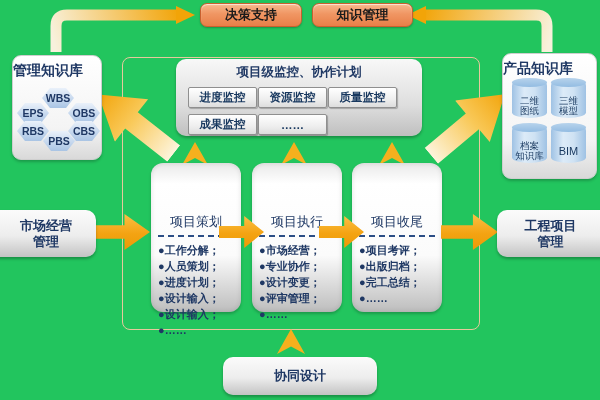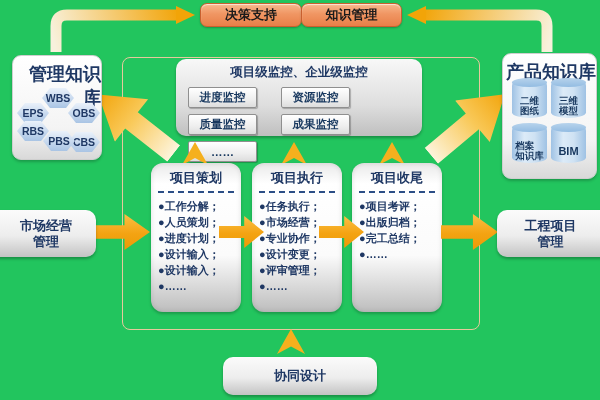--- a/index.html
+++ b/index.html
@@ -11,51 +11,51 @@
     box-shadow:inset 0 1px 1px rgba(255,255,255,.65),0 1px 2px rgba(0,0,0,.25);
     color:#1b1b1b;font-weight:bold;font-size:13px;display:flex;align-items:center;justify-content:center;}
   
   .grey-box{position:absolute;background:linear-gradient(180deg,#fbfbfb 0%,#ededed 55%,#c3c3c3 100%);
     border-radius:10px;box-shadow:0 2px 3px rgba(0,0,0,.28);
     display:flex;align-items:center;justify-content:center;text-align:center;
     color:#1F3864;font-weight:bold;font-size:13px;line-height:16px;white-space:pre-line;}
   
   .kb{position:absolute;background:linear-gradient(180deg,#ffffff 0%,#f4f4f4 70%,#d9d9d9 100%);
     border:1px solid #cfcfcf;border-radius:9px;box-shadow:0 2px 3px rgba(0,0,0,.22);}
-  .kb-title{text-align:right;font-weight:bold;font-size:18px;color:#1F3864;padding-top:6px;}
+  .kb-title{text-align:left;font-weight:bold;font-size:14px;color:#1F3864;padding-top:6px;}
   .hex{position:absolute;width:32px;height:20px;
     clip-path:polygon(25% 0,75% 0,100% 50%,75% 100%,25% 100%,0 50%);
     background:linear-gradient(180deg,#eaf1fa 0%,#c6d8ee 55%,#a9c4e4 100%);
     color:#1F3864;font-weight:bold;font-size:10.5px;display:flex;align-items:center;justify-content:center;}
   .cyl{position:absolute;width:35px;height:40px;}
   .cyl .body{position:absolute;top:4px;left:0;right:0;bottom:0;
     background:linear-gradient(90deg,#9fc2e4 0%,#dcebf8 35%,#cfe2f3 65%,#9fc2e4 100%);
     border-radius:4px 4px 50% 50%/4px 4px 16% 16%;}
   .cyl .cap{position:absolute;top:0;left:0;right:0;height:9px;border-radius:50%;
     background:linear-gradient(180deg,#b7d3ec,#93bce2);}
   .cyl .label{position:absolute;inset:0;display:flex;align-items:center;justify-content:center;
-    color:#17375E;font-weight:bold;font-size:9.5px;line-height:10.5px;
+    text-align:center;color:#17375E;font-weight:normal;font-size:9.5px;line-height:10.5px;
     white-space:pre-line;padding-top:16px;}
   
   .container-frame{position:absolute;left:122px;top:57px;width:356px;height:271px;
     border:1px solid #e6c99c;border-radius:8px;}
   
   .monitor{position:absolute;left:176px;top:59px;width:246px;height:77px;border-radius:10px;
     background:linear-gradient(180deg,#f8f8f8 0%,#dedede 60%,#bfbfbf 100%);
     box-shadow:0 2px 3px rgba(0,0,0,.28);}
   .monitor-title{text-align:center;color:#1F3864;font-weight:bold;font-size:12.5px;padding-top:5px;}
-  .monitor-grid{display:flex;flex-wrap:wrap;gap:6px 24px;padding:6px 0 0 12px;}
+  .monitor-grid{display:flex;flex-wrap:wrap;gap:6px 1px;padding:6px 0 0 12px;}
   .mbtn{width:67px;height:19px;background:linear-gradient(180deg,#ffffff 0%,#eeeeee 60%,#dddddd 100%);
     border:1px solid #8f8f8f;border-radius:2px;color:#17375E;font-weight:bold;font-size:11.5px;
     display:flex;align-items:center;justify-content:center;box-shadow:1px 1px 1px rgba(0,0,0,.25);}
   
   .col{position:absolute;width:90px;height:149px;border-radius:12px;
     background:linear-gradient(180deg,#e9e9e9 0%,#ffffff 14%,#fbfbfb 62%,#bdbdbd 100%);
     box-shadow:inset 0 0 5px rgba(0,0,0,.12),0 2px 3px rgba(0,0,0,.22);}
-  .col-title{text-align:center;font-weight:bold;font-size:13px;color:#1F3864;padding-top:6px;}
+  .col-title{text-align:center;font-weight:normal;font-size:13px;color:#1F3864;padding-top:6px;margin-top:44px;}
   .col-sep{border-top:2px dashed #2c4e86;margin:4px 7px 3px 7px;}
   .col-list{list-style:none;margin:0;padding:2px 2px 0 7px;color:#1F3864;
     font-size:11px;font-weight:bold;line-height:16px;}
   
   .fat-arrow{position:absolute;
     clip-path:polygon(0 31%,56% 31%,56% 0,100% 50%,56% 100%,56% 69%,0 69%);}
   .fat-solid{background:linear-gradient(180deg,#fbbf45 0%,#f4a312 55%,#ec9a07 100%);}
   .fat-grad{background:linear-gradient(90deg,#fdf4dc 0%,#f9c959 55%,#f2a40a 100%);}
   .chev{position:absolute;}
   svg{display:block;}
@@ -83,33 +83,33 @@
     </g>
     <g>
       <path d="M547,52 L547,26 Q547,15 536,15 L425,15" fill="none" stroke="url(#gr)" stroke-width="11" stroke-linejoin="round"></path>
       <polygon points="426,6 407,15 426,24" fill="#F2A408"></polygon>
     </g>
   </svg>
 
   <div class="container-frame"></div>
 
   <div class="pill" style="left:200px;top:3px;width:100px;height:22px">决策支持</div>
-  <div class="pill" style="left:301px;top:3px;width:99px;height:22px">知识管理</div>
+  <div class="pill" style="left:312px;top:3px;width:99px;height:22px">知识管理</div>
 
   <div class="fat-arrow fat-grad" style="left:88px;top:97px;width:96px;height:54px;transform:rotate(-142deg);"></div>
   <div class="fat-arrow fat-grad" style="left:420px;top:98px;width:96px;height:54px;transform:rotate(-40deg);"></div>
 
   <div class="kb" style="left:12px;top:55px;width:88px;height:103px">
     <div class="kb-title">管理知识库</div>
   </div>
   <div class="hex" style="left:42px;top:88px">WBS</div>
   <div class="hex" style="left:17px;top:103px">EPS</div>
   <div class="hex" style="left:68px;top:103px">OBS</div>
   <div class="hex" style="left:17px;top:121px">RBS</div>
-  <div class="hex" style="left:68px;top:132px">CBS</div>
+  <div class="hex" style="left:68px;top:121px">CBS</div>
   <div class="hex" style="left:43px;top:131px">PBS</div>
 
   <div class="kb" style="left:502px;top:53px;width:93px;height:124px">
     <div class="kb-title">产品知识库</div>
   </div>
   <div class="cyl" style="left:512px;top:78px">
     <div class="body"></div>
     <div class="cap"></div>
     <div class="label">二维
 图纸</div>
@@ -126,21 +126,21 @@
     <div class="label">档案
 知识库</div>
   </div>
   <div class="cyl" style="left:551px;top:123px">
     <div class="body"></div>
     <div class="cap"></div>
     <div class="label" style="font-size:11px">BIM</div>
   </div>
 
   <div class="monitor">
-    <div class="monitor-title">项目级监控、企业级监控</div>
+    <div class="monitor-title">项目级监控、协作计划</div>
     <div class="monitor-grid">
       <div class="mbtn">进度监控</div>
       <div class="mbtn">资源监控</div>
       <div class="mbtn">质量监控</div>
       <div class="mbtn">成果监控</div>
       <div class="mbtn">……</div>
     </div>
   </div>
 
   <svg class="chev" style="left:182px;top:142px" width="26" height="23">
@@ -162,21 +162,20 @@
       <li>●进度计划；</li>
       <li>●设计输入；</li>
       <li>●设计输入；</li>
       <li>●……</li>
     </ul>
   </div>
   <div class="col" style="left:252px;top:163px">
     <div class="col-title">项目执行</div>
     <div class="col-sep"></div>
     <ul class="col-list">
-      <li>●任务执行；</li>
       <li>●市场经营；</li>
       <li>●专业协作；</li>
       <li>●设计变更；</li>
       <li>●评审管理；</li>
       <li>●……</li>
     </ul>
   </div>
   <div class="col" style="left:352px;top:163px">
     <div class="col-title">项目收尾</div>
     <div class="col-sep"></div>

